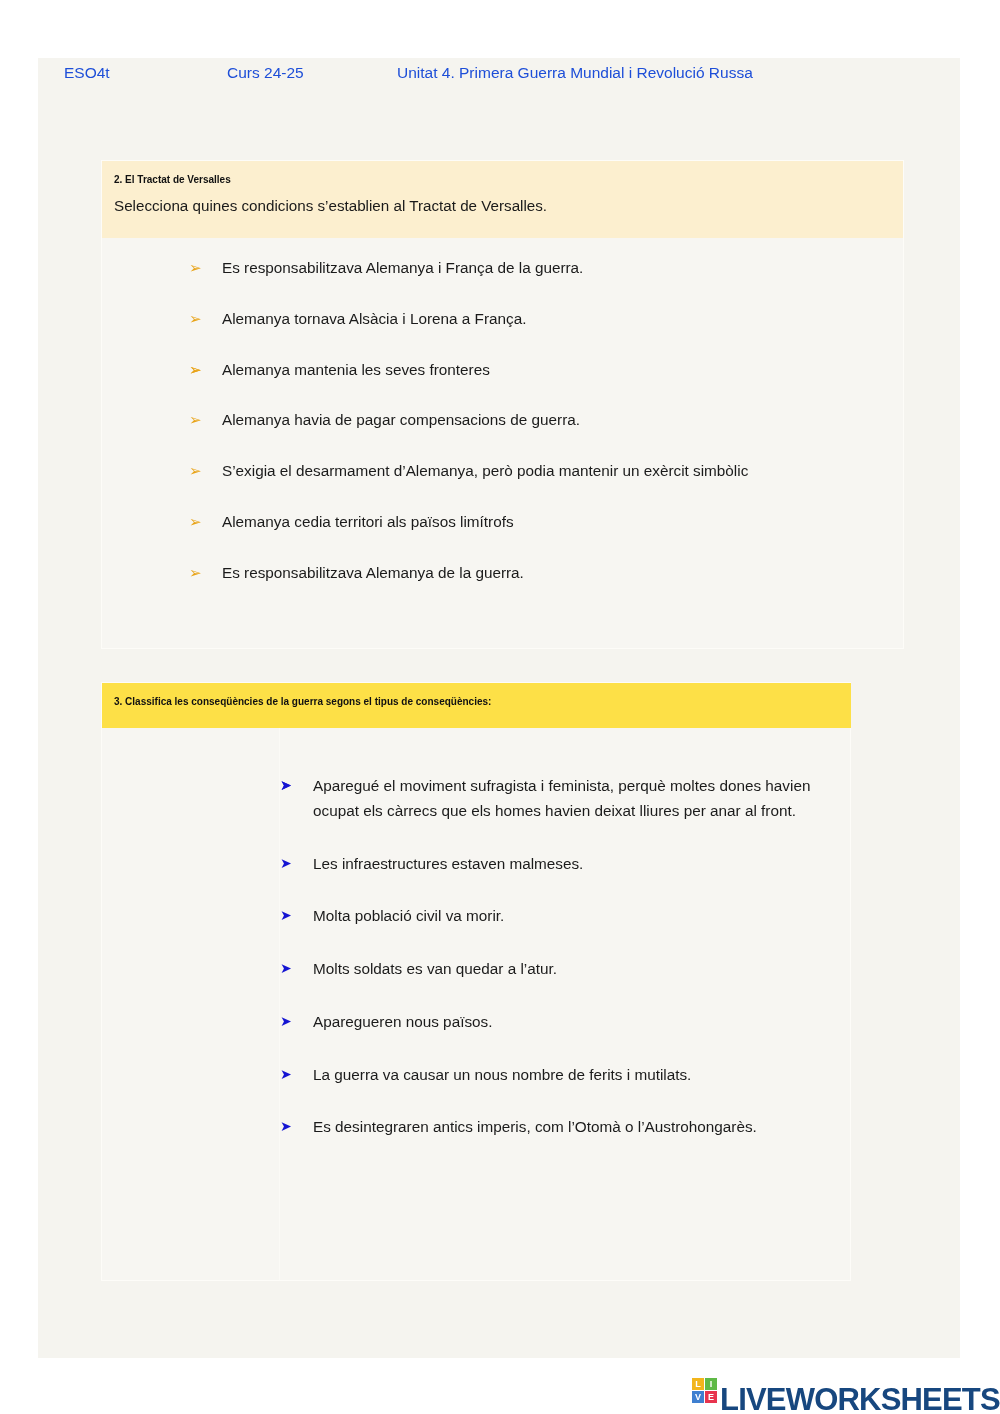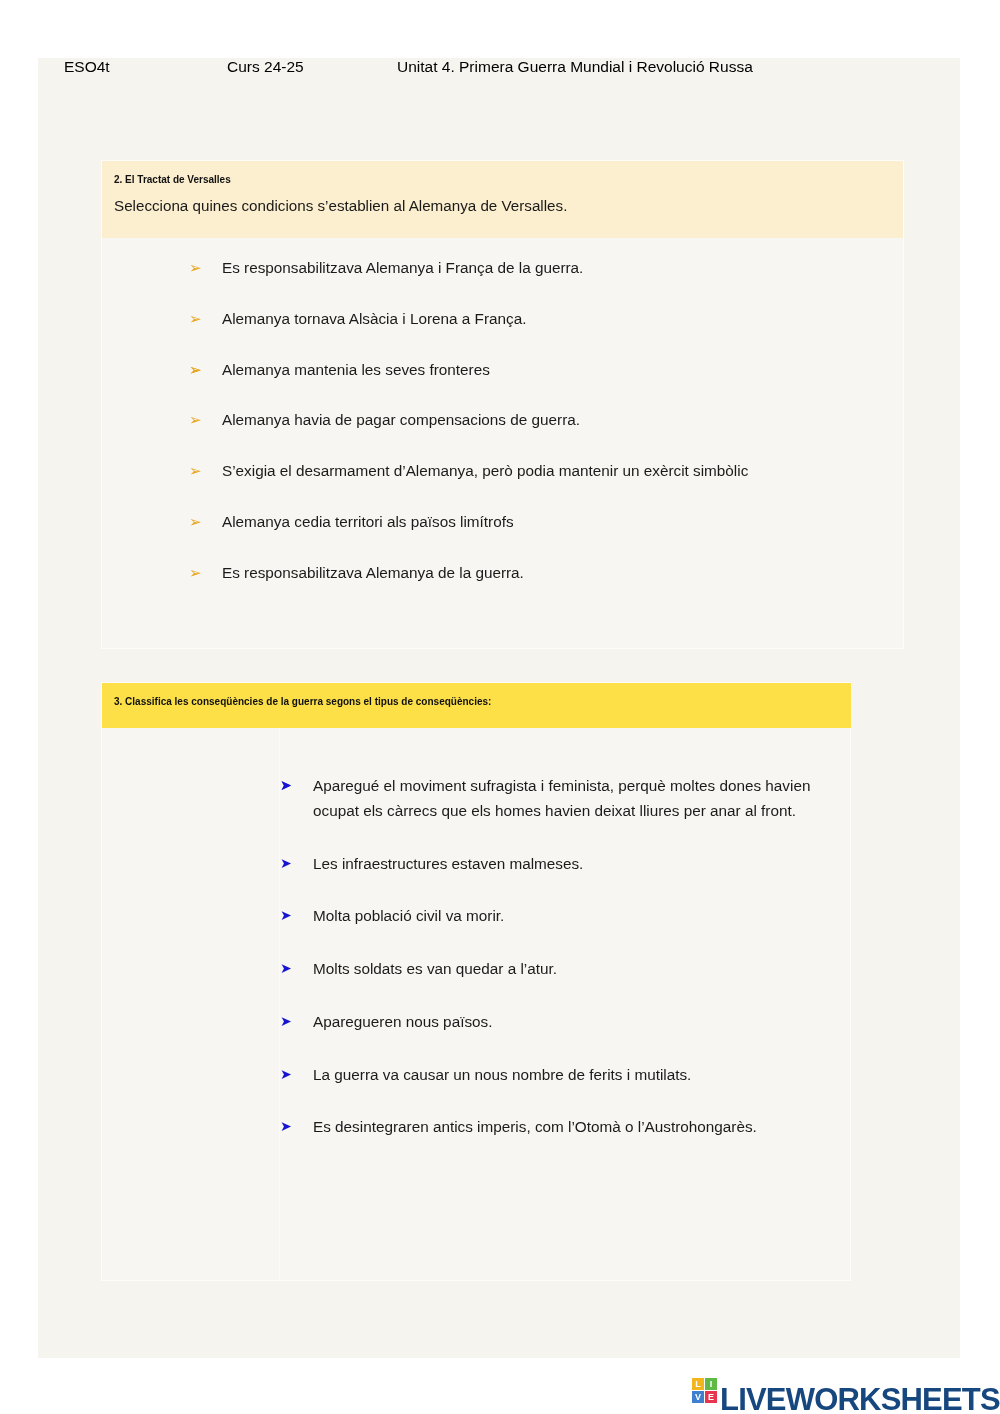--- a/index.html
+++ b/index.html
@@ -22,24 +22,24 @@
     top: 58px;
     width: 922px;
     height: 1300px;
     background: #f5f4ef;
   }
 
   
   .doc-header {
     position: absolute;
     left: 64px;
-    top: 58px;
+    top: 64px;
     width: 810px;
     font-size: 15.5px;
-    color: #000000;
+    color: #1d4ed8;
     white-space: nowrap;
   }
   .doc-header .h-course   { display: inline-block; width: 163px; }
   .doc-header .h-year     { display: inline-block; width: 170px; }
   .doc-header .h-unit     { display: inline-block; }
 
   
   .exercise {
     position: absolute;
     background: #f7f6f2;
@@ -170,21 +170,21 @@
 
 <div class="sheet" style="background: rgb(245, 244, 239);"></div>
 
 <div class="doc-header">
   <span class="h-course">ESO4t</span><span class="h-year">Curs 24-25</span><span class="h-unit">Unitat 4. Primera Guerra Mundial i Revolució Russa</span>
 </div>
 
 <section class="exercise" id="exercise-2">
   <div class="ex-head" style="background: rgb(252, 239, 207);">
     <div class="ex-title">2. El Tractat de Versalles</div>
-    <div class="ex-sub">Selecciona quines condicions s’establien al Alemanya de Versalles.</div>
+    <div class="ex-sub">Selecciona quines condicions s’establien al Tractat de Versalles.</div>
   </div>
   <div class="ex-body">
     <ul class="bullets gold">
       <li>
         <span class="bullet-icon" style="color: rgb(232, 163, 23);">➢</span>
         <span>Es responsabilitzava Alemanya i França de la guerra.</span>
       </li>
       <li>
         <span class="bullet-icon" style="color: rgb(232, 163, 23);">➢</span>
         <span>Alemanya tornava Alsàcia i Lorena a França.</span>

